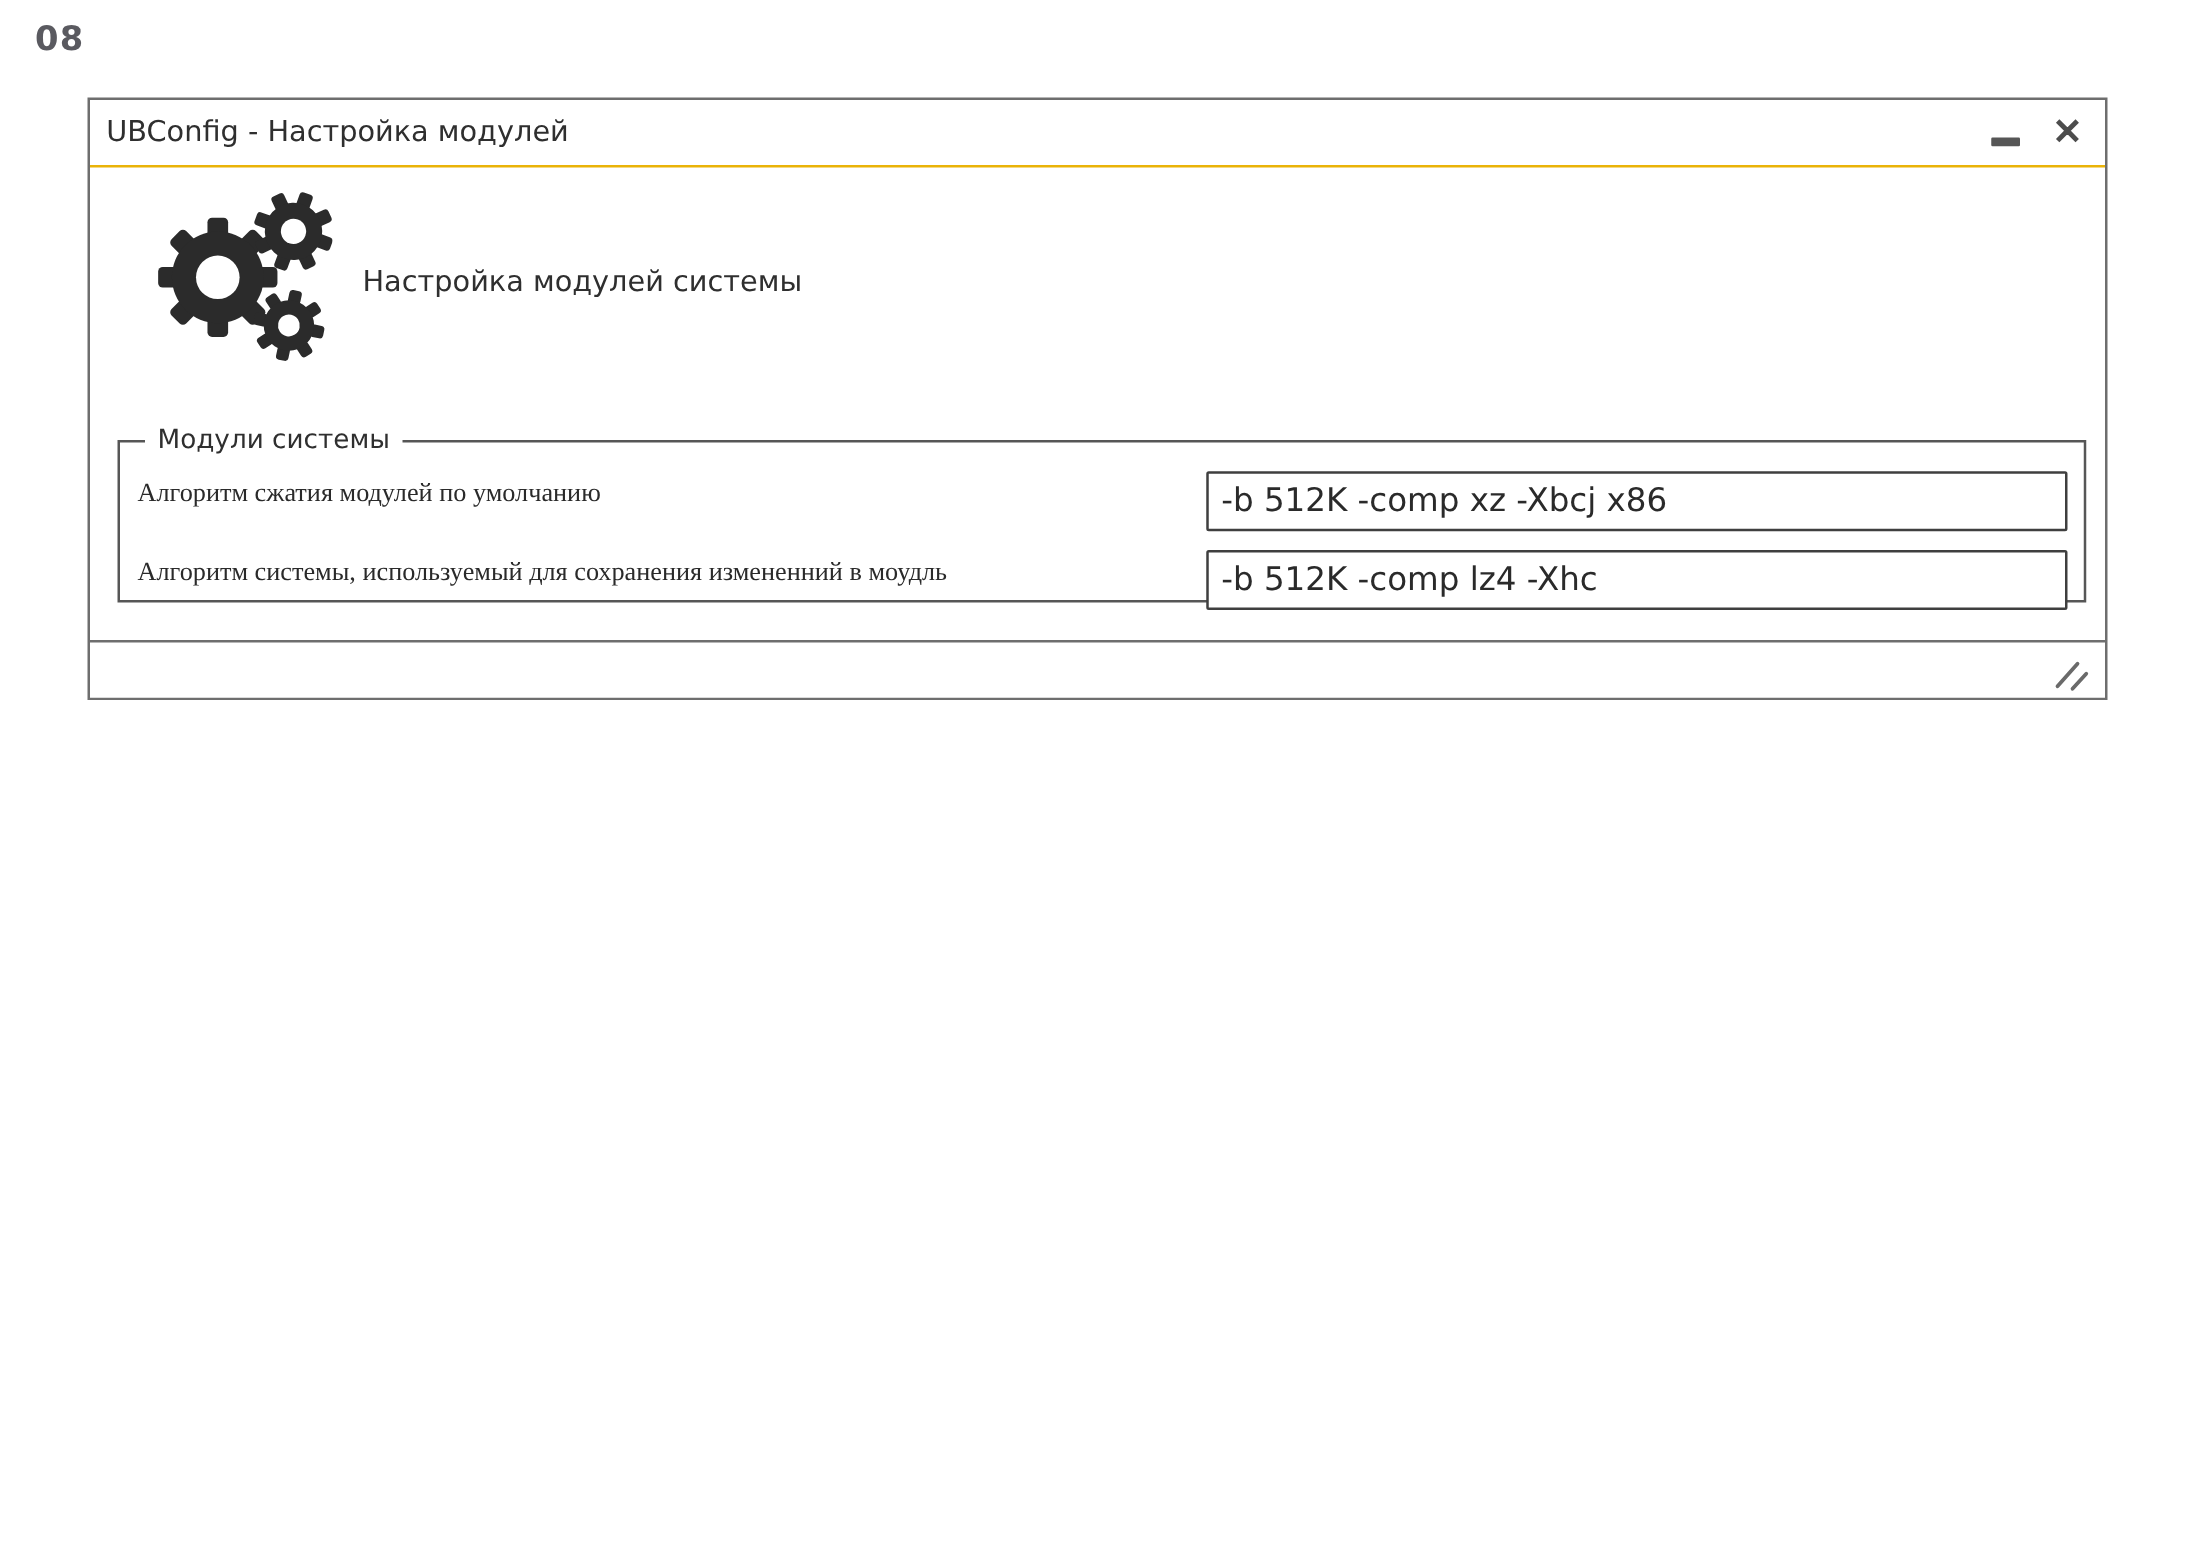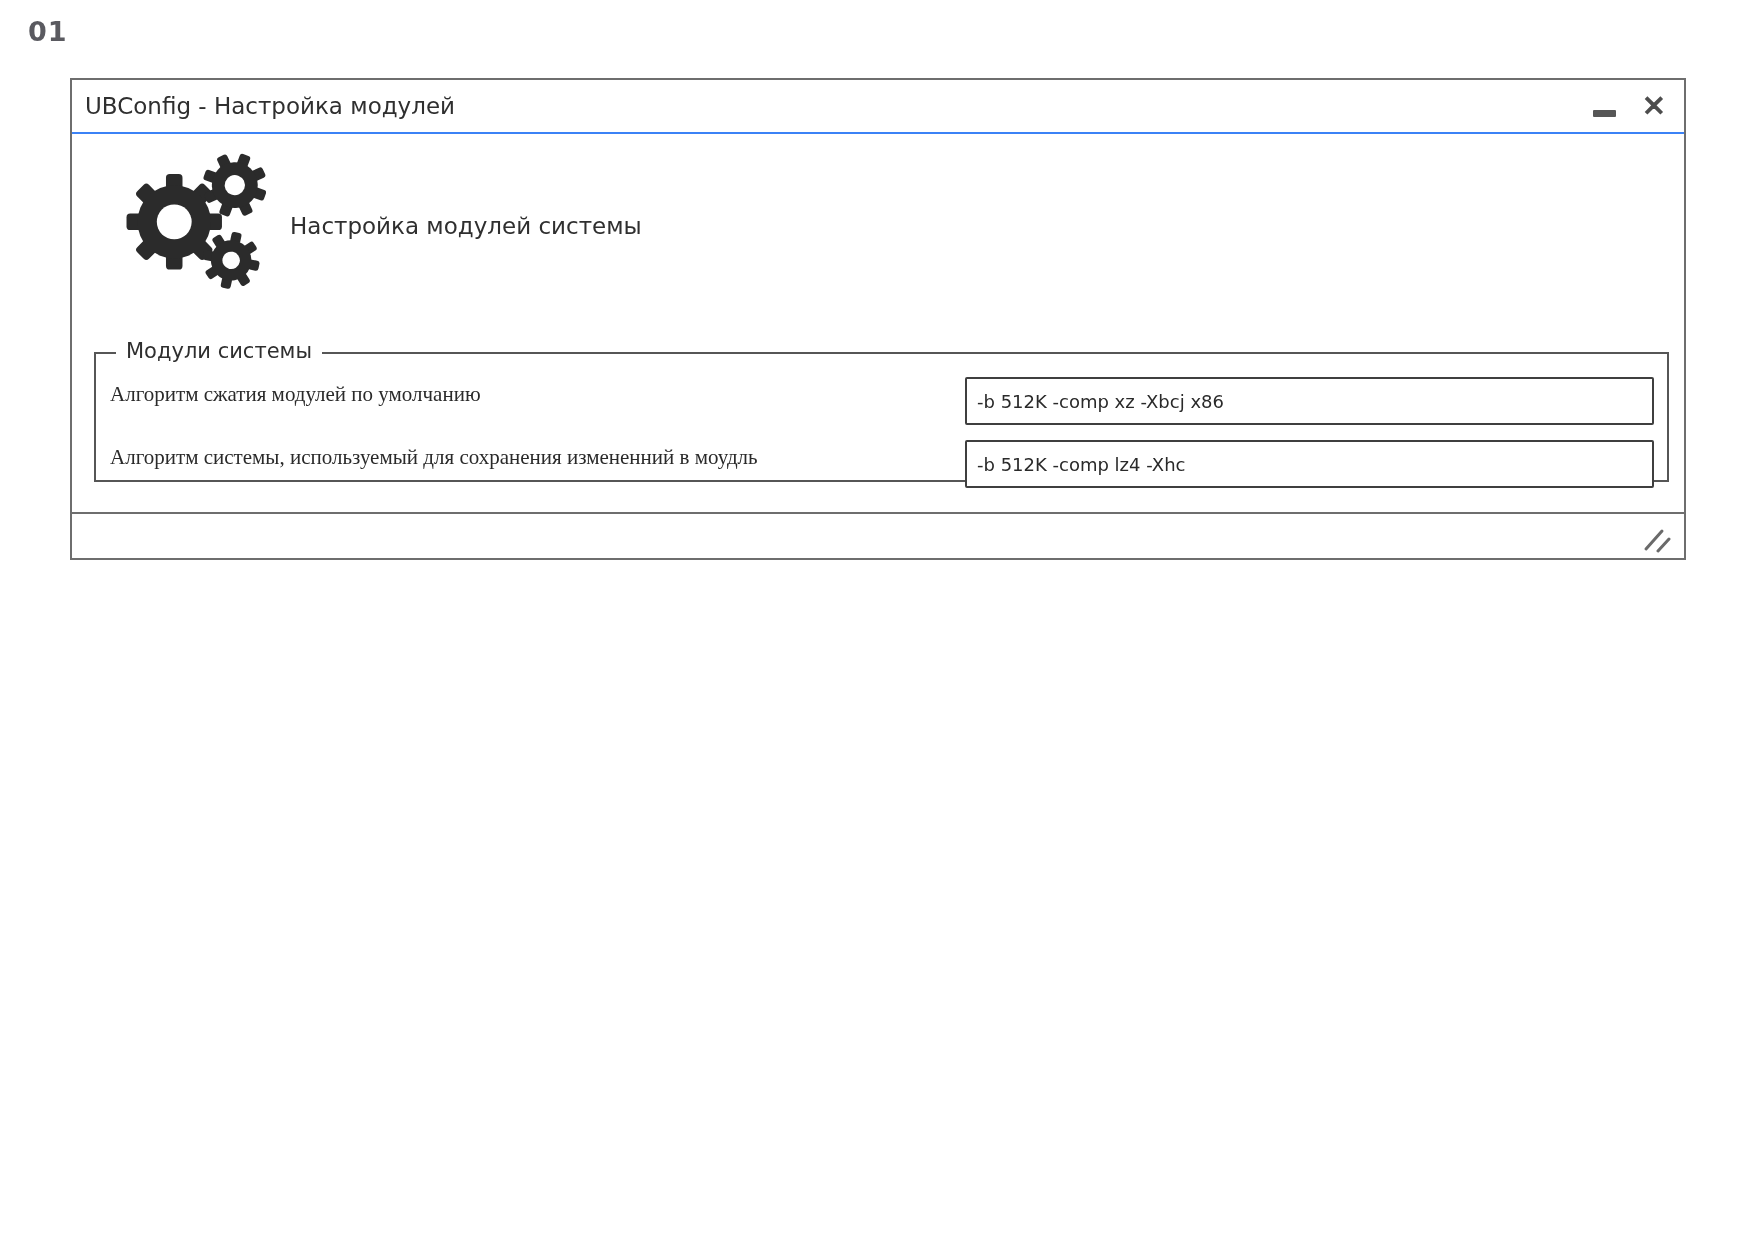--- a/index.html
+++ b/index.html
@@ -7,21 +7,21 @@
     font-family:"DejaVu Sans", sans-serif; }
   body { position:relative; overflow:hidden; }
 
   .figure-label { position:absolute; left:28px; top:16px;
     font-size:27px; font-weight:700; color:#5a5a60; letter-spacing:1px; }
 
   .window { position:absolute; left:70px; top:78px; width:1616px; height:482px;
     border:2px solid #6e6e6e; background:#fff; }
 
   .title-bar { position:absolute; left:0; top:0; right:0; height:54px;
-    border-bottom:2px solid #3b82f6; display:flex; align-items:center; }
+    border-bottom:2px solid #eab308; display:flex; align-items:center; }
   .title-text { padding-left:13px; font-size:23px; color:#2f2f2f; }
 
   .win-btn { position:absolute; top:0; height:52px; width:44px;
     display:flex; align-items:center; justify-content:center;
     background:transparent; border:none; cursor:pointer; }
   .btn-min { right:58px; }
   .btn-close { right:8px; }
   .min-dash { width:23px; height:7px; background:#565656; border-radius:1px; margin-top:14px; }
   .close-glyph { font-size:29px; font-weight:700; color:#4d4d4d; line-height:1; }
 
@@ -37,33 +37,33 @@
   .groupbox-legend { position:absolute; top:-15px; left:20px; background:#fff;
     padding:0 10px; font-size:21px; color:#2f2f2f; }
 
   .field-label { position:absolute; left:14px; font-size:21px; color:#2a2a2a;
     white-space:nowrap;font-family:Liberation Serif, serif; }
   .field-label.row1 { top:28px; }
   .field-label.row2 { top:91px; }
 
   .field-input { position:absolute; left:869px; width:689px; height:48px;
     border:2px solid #3f3f3f; border-radius:2px; background:#fff;
-    font-family:"DejaVu Sans", sans-serif; font-size:18px; color:#2a2a2a;
+    font-family:"DejaVu Sans", sans-serif; font-size:26px; color:#2a2a2a;
     padding:0 0 0 10px; outline:none; }
   .field-input.row1 { top:23px; }
   .field-input.row2 { top:86px; }
 
   .status-bar { position:absolute; left:0; right:0; bottom:0; height:46px;
     border-top:2px solid #6e6e6e; background:#fff; }
   .resize-grip { position:absolute; right:10px; bottom:5px; cursor:nwse-resize; }
 </style>
 </head>
 <body>
 
-<div class="figure-label">01</div>
+<div class="figure-label">08</div>
 
 <div class="window">
 
   <div class="title-bar">
     <span class="title-text">UBConfig - Настройка модулей</span>
     <button class="win-btn btn-min">
       <span class="min-dash"></span>
     </button>
     <button class="win-btn btn-close">
       <span class="close-glyph">✕</span>

